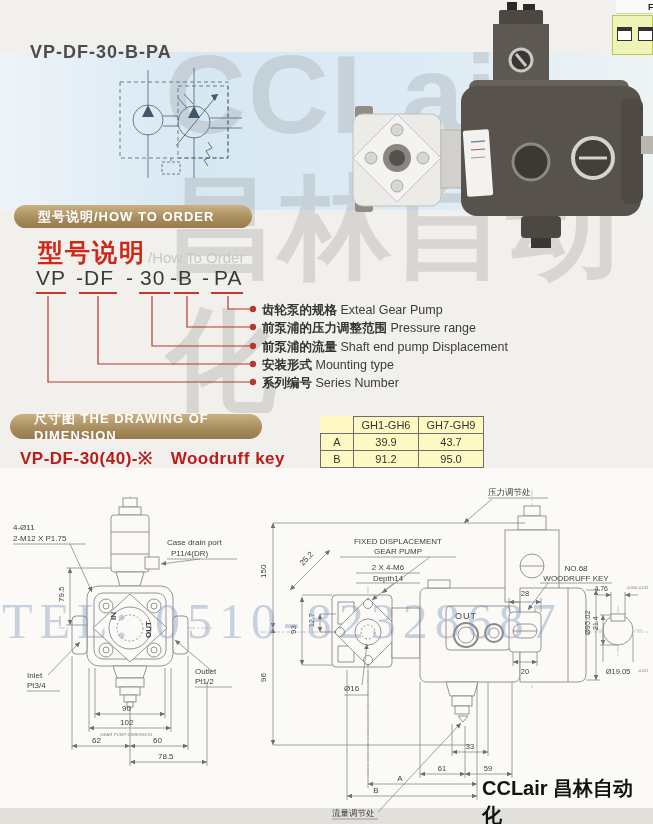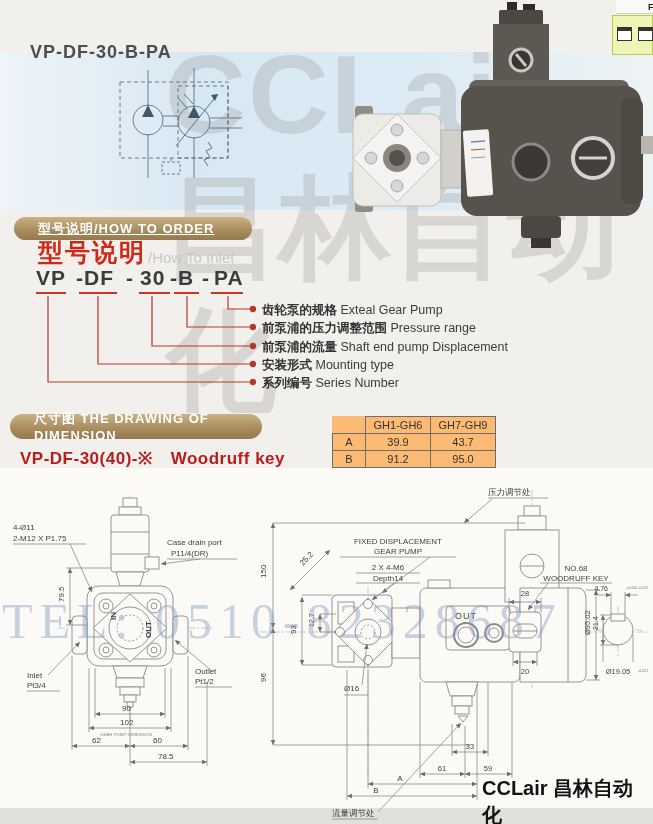--- a/index.html
+++ b/index.html
@@ -16,33 +16,33 @@
     color:rgba(148,148,148,0.28);overflow:hidden;word-break:break-all;}
   .wm-telfax{z-index:3;font-family:"Liberation Serif",serif;font-size:50px;
     color:rgba(122,148,185,0.40);letter-spacing:7px;white-space:nowrap;pointer-events:none;}
   
   .title{left:8px;top:10px;font-size:23px;font-weight:bold;color:#b3905e;letter-spacing:1px;z-index:2;}
   .subtitle{left:30px;top:42px;font-size:18px;font-weight:bold;color:#4d4d4d;letter-spacing:1px;z-index:2;}
   
   .banner{z-index:2;color:#fff;font-weight:bold;font-size:13px;letter-spacing:1px;
     background:linear-gradient(180deg,#c9b286 0%,#a98e5f 55%,#96794c 100%);
     border-radius:13px;display:flex;align-items:center;padding-left:24px;box-sizing:border-box;}
-  .banner1{left:14px;top:217px;width:238px;height:23px;text-decoration:underline;}
+  .banner1{left:14px;top:205px;width:238px;height:23px;}
   .banner2{left:10px;top:414px;width:252px;height:25px;}
   
   .sec-title-cn{left:38px;top:236px;font-size:25px;font-weight:bold;color:#d02818;letter-spacing:2px;z-index:2;}
   .sec-title-en{left:148px;top:249px;font-size:15px;color:#c7c7c5;z-index:2;}
-  .code-seg{top:266px;font-size:21px;font-weight:bold;color:#3b3b3b;z-index:2;letter-spacing:1px;}
+  .code-seg{top:266px;font-size:21px;font-weight:normal;color:#3b3b3b;z-index:2;letter-spacing:1px;}
   .desc-row{left:262px;width:380px;height:16px;font-size:12.5px;color:#3c3c3c;z-index:2;white-space:nowrap;}
   .desc-row .cn{font-weight:bold;color:#333;text-align:center;}
   
   .woodruff{left:20px;top:446px;font-size:17px;font-weight:bold;color:#b91c1c;z-index:2;letter-spacing:0.5px;}
   .woodruff .gap{display:inline-block;width:18px;}
-  table.dim{position:absolute;left:332px;top:416px;z-index:2;border-collapse:collapse;
-    font-size:11px;color:#333;background:#fdba74;}
+  table.dim{position:absolute;left:320px;top:416px;z-index:2;border-collapse:collapse;
+    font-size:11px;color:#333;background:#fef9c3;}
   table.dim td{border:1px solid #6e6e6e;text-align:center;height:16px;padding:0 4px;}
   table.dim td.lbl{width:24px;}
   table.dim td.val{width:56px;}
   table.dim td.nob{border:none;background:transparent;}
   
   .foot-brand{left:482px;top:775px;font-size:20px;font-weight:600;color:#121212;z-index:4;}
   
   .fav-strip{left:616px;top:0;width:37px;height:13px;background:#f9f9f6;z-index:5;
     display:flex;align-items:center;font-size:9px;font-weight:bold;color:#222;
     border-bottom:1px solid #cfcfc8;gap:28px;}
@@ -118,21 +118,21 @@
     <circle cx="258" cy="156" r="20" fill="#433f39" stroke="#d5d3cf" stroke-width="4"></circle>
     <line x1="244" y1="156" x2="272" y2="156" stroke="#d5d3cf" stroke-width="3"></line>
     <rect x="186" y="214" width="40" height="22" rx="4" fill="#4c4741"></rect>
     <rect x="196" y="236" width="20" height="10" fill="#3a3631"></rect>
   </svg>
 
   <div class="abs banner banner1">型号说明/HOW TO ORDER</div>
   <div class="abs banner banner2">尺寸图 THE DRAWING OF DIMENSION</div>
 
   <div class="abs sec-title-cn">型号说明</div>
-  <div class="abs sec-title-en">/How To Inlet</div>
+  <div class="abs sec-title-en">/How To Order</div>
 
   <span class="abs code-seg" style="left:36px;">VP</span>
   <span class="abs code-seg" style="left:76px;">-DF</span>
   <span class="abs code-seg" style="left:126px;">-</span>
   <span class="abs code-seg" style="left:140px;">30</span>
   <span class="abs code-seg" style="left:170px;">-B</span>
   <span class="abs code-seg" style="left:202px;">-</span>
   <span class="abs code-seg" style="left:214px;">PA</span>
 
   <svg class="abs" style="left:0;top:0;z-index:2;pointer-events:none;" width="653" height="400" viewBox="0 0 653 400">

